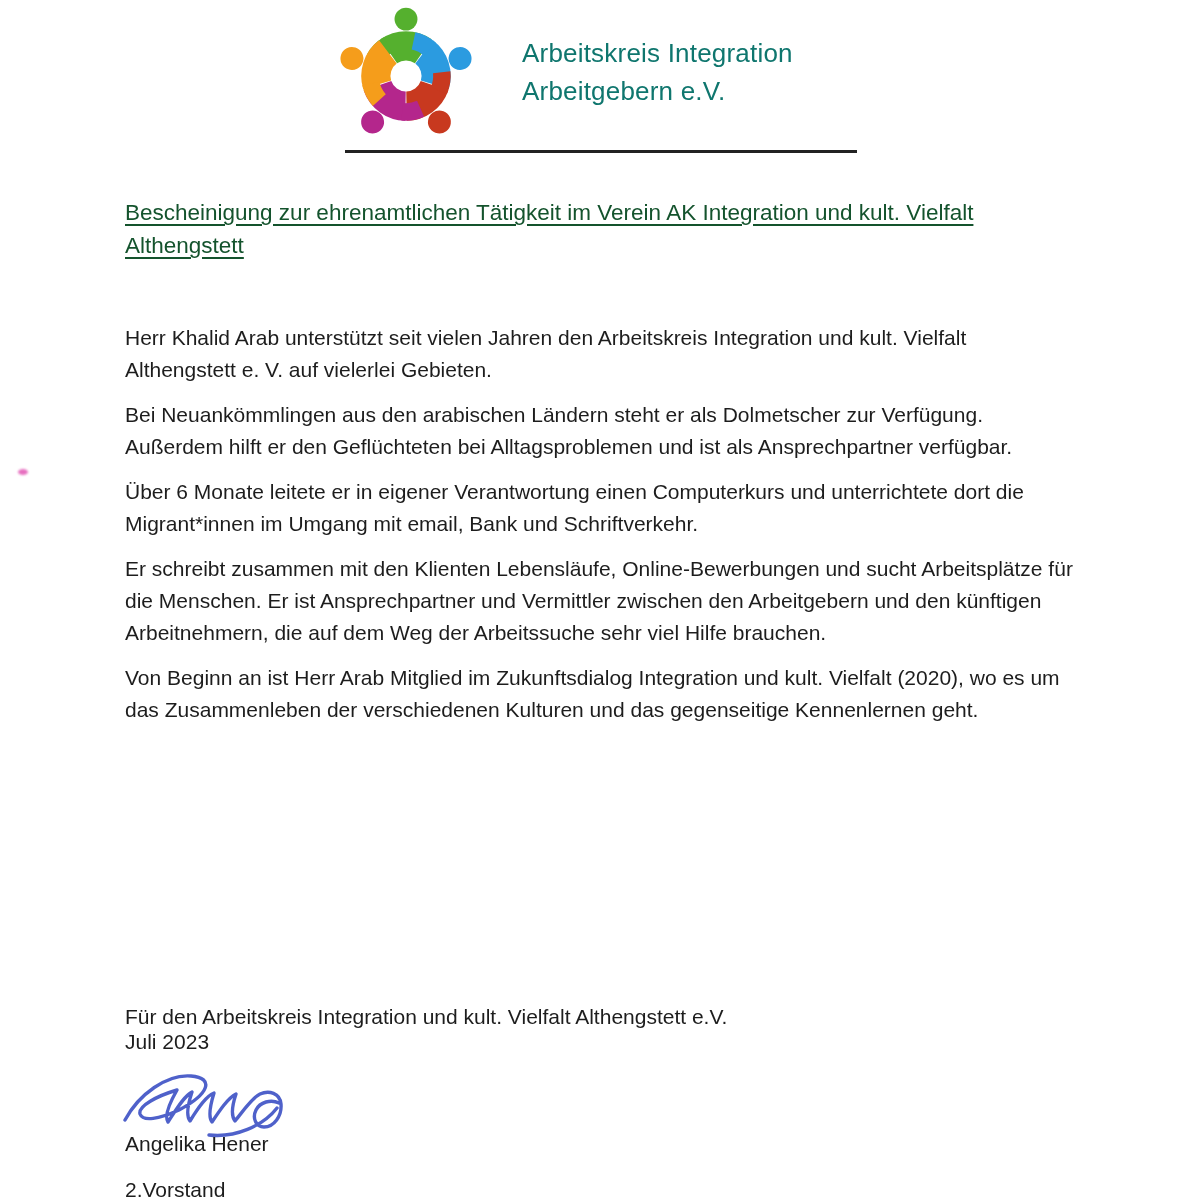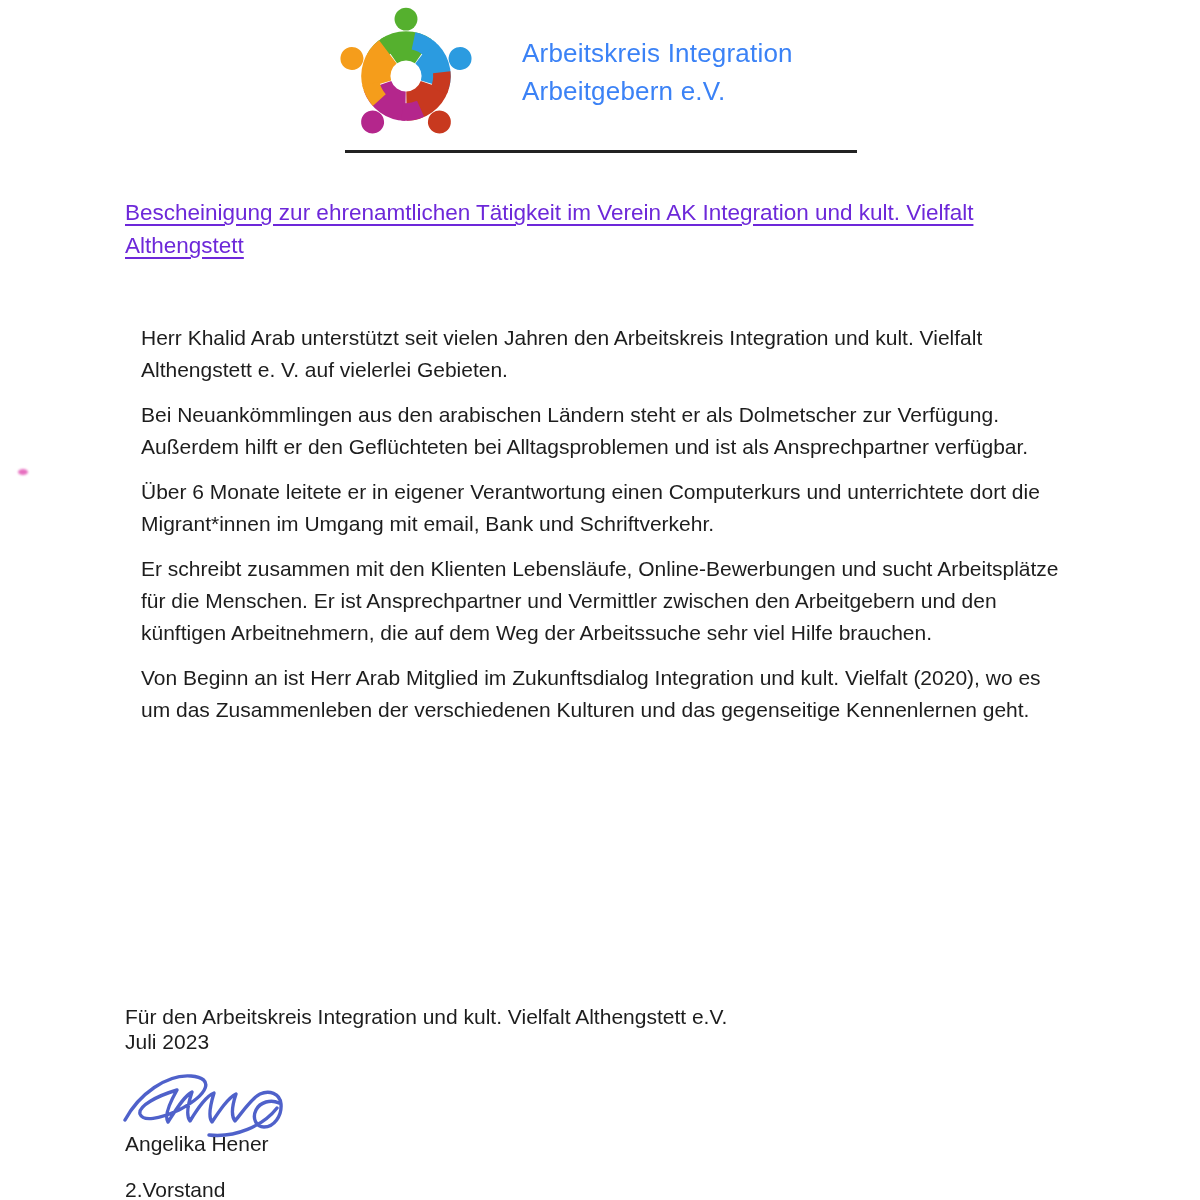--- a/index.html
+++ b/index.html
@@ -22,61 +22,61 @@
     top: 6px;
     display: flex;
     align-items: flex-start;
     gap: 40px;
   }
   .logo-svg { width: 152px; height: 140px; display: block; }
   .org-name {
     padding-top: 28px;
     font-size: 26px;
     line-height: 38px;
-    color: #3b82f6;
+    color: #0f766e;
     letter-spacing: 0.2px;
     white-space: nowrap;
   }
   .rule {
     position: absolute;
     left: 345px;
     top: 150px;
     width: 512px;
     height: 0;
     border-top: 3px solid #222222;
   }
   
   .title {
     position: absolute;
     left: 125px;
     top: 196px;
     width: 960px;
     font-size: 22.5px;
     line-height: 33px;
     font-weight: 400;
-    color: #6d28d9;
+    color: #14532d;
     margin: 0;
   }
   .title span {
     display: block;
     text-decoration: underline;
     text-decoration-thickness: 2px;
     text-underline-offset: 4px;
   }
   
   .content {
     position: absolute;
     left: 125px;
     top: 322px;
     width: 950px;
     font-size: 21px;
     line-height: 32px;
     color: #1d1d1d;
   }
-  .content p { margin: 0 0 13px 16px; }
+  .content p { margin: 0 0 13px 0; }
   
   .closing {
     position: absolute;
     left: 125px;
     top: 990px;
     width: 800px;
     font-size: 21px;
     color: #1d1d1d;
   }
   .closing p { margin: 0; position: absolute; white-space: nowrap; }

